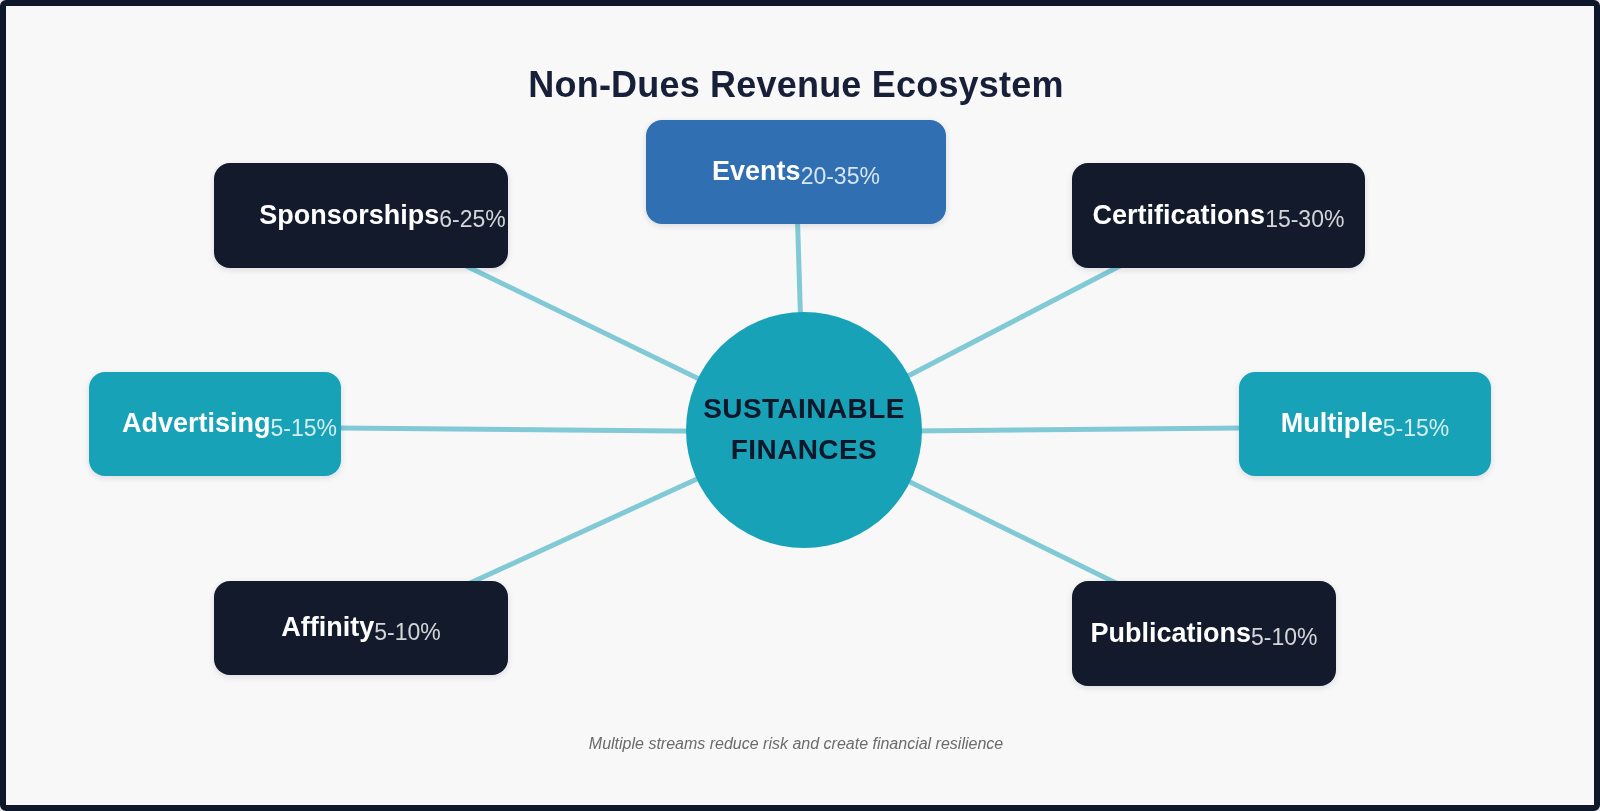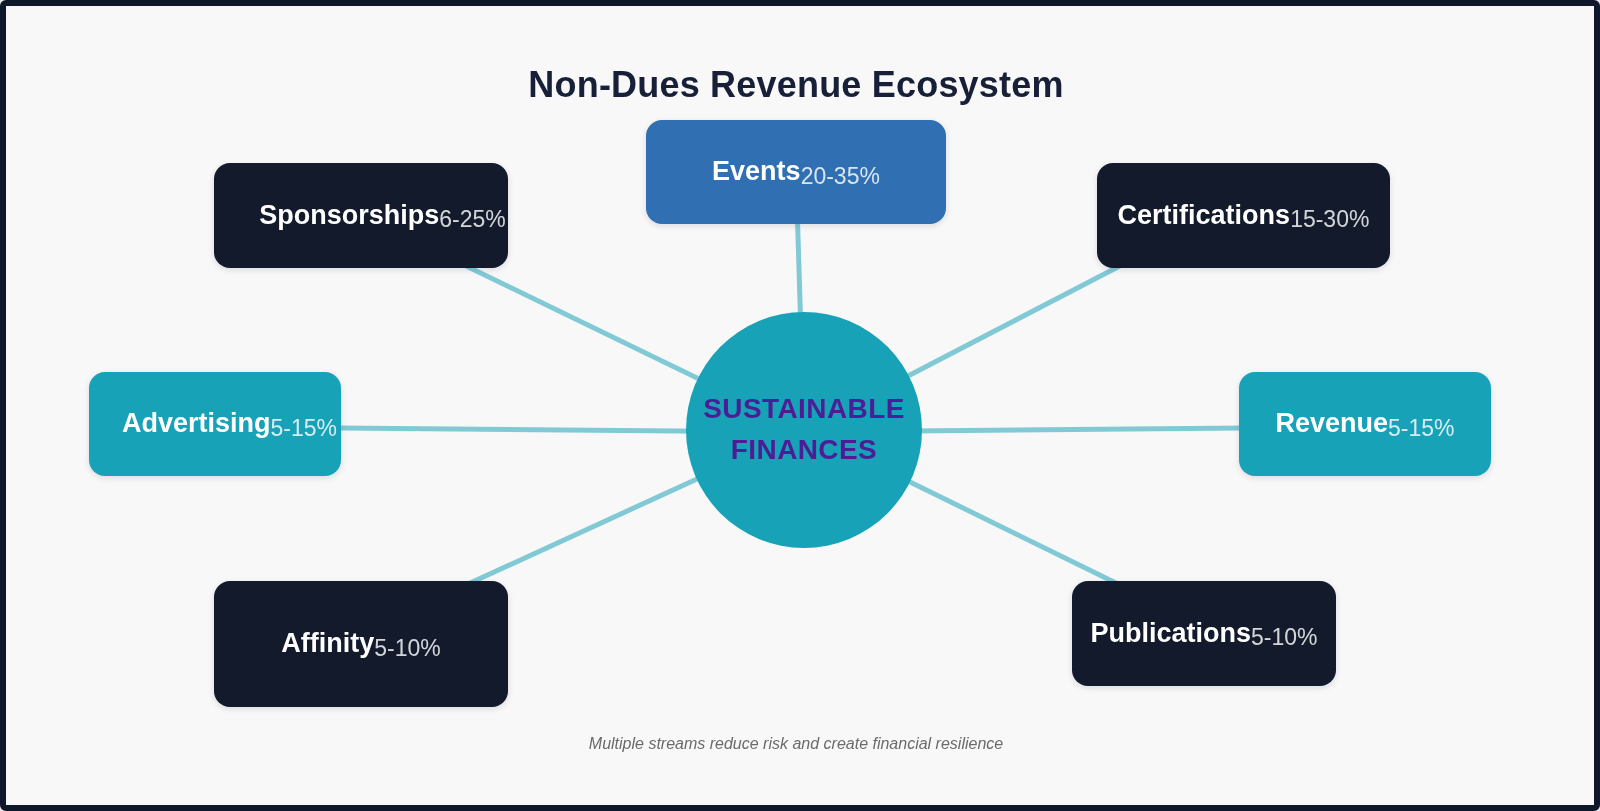--- a/index.html
+++ b/index.html
@@ -55,38 +55,38 @@
     font-size: 23px;
     font-weight: 400;
     color: rgba(255, 255, 255, 0.82);
   }
 
   .node-events         { left: 640px;  top: 114px; width: 300px; height: 104px; }
   .node-sponsorships   { left: 208px;  top: 157px; width: 294px; height: 105px; padding-left: 43px; }
   .node-certifications { left: 1066px; top: 157px; width: 293px; height: 105px; }
   .node-advertising    { left: 83px;   top: 366px; width: 252px; height: 104px; padding-left: 29px; }
   .node-digital        { left: 1233px; top: 366px; width: 252px; height: 104px; }
-  .node-affinity       { left: 208px;  top: 575px; width: 294px; height: 126px; }
+  .node-affinity       { left: 208px;  top: 575px; width: 294px; height: 94px; }
   .node-publications   { left: 1066px; top: 575px; width: 264px; height: 105px; }
 
   .hub {
     position: absolute;
     left: 680px;
     top: 306px;
     width: 236px;
     height: 236px;
     border-radius: 50%;
     z-index: 2;
     display: flex;
     align-items: center;
     justify-content: center;
     text-align: center;
   }
   .hub-label {
-    color: #4c1d95;
+    color: #0f172a;
     font-size: 28px;
     font-weight: 700;
     letter-spacing: 0.4px;
     line-height: 1.45;
     padding: 0 16px;
   }
 
   .caption {
     position: absolute;
     top: 729px;
@@ -118,32 +118,32 @@
   <div class="node node-events" style="background-color: rgb(47, 111, 178);">
     <div class="node-label">Events</div>
     <div class="node-value">20-35%</div>
   </div>
 
   <div class="node node-sponsorships" style="background-color: rgb(18, 26, 44);">
     <div class="node-label">Sponsorships</div>
     <div class="node-value">6-25%</div>
   </div>
 
-  <div class="node node-certifications" style="background-color: rgb(18, 26, 44); margin-left: 25px;">
+  <div class="node node-certifications" style="background-color: rgb(18, 26, 44);">
     <div class="node-label">Certifications</div>
     <div class="node-value">15-30%</div>
   </div>
 
   <div class="node node-advertising" style="background-color: rgb(24, 162, 184);">
     <div class="node-label">Advertising</div>
     <div class="node-value">5-15%</div>
   </div>
 
   <div class="node node-digital" style="background-color: rgb(24, 162, 184);">
-    <div class="node-label">Revenue</div>
+    <div class="node-label">Multiple</div>
     <div class="node-value">5-15%</div>
   </div>
 
   <div class="node node-affinity" style="background-color: rgb(18, 26, 44);">
     <div class="node-label">Affinity</div>
     <div class="node-value">5-10%</div>
   </div>
 
   <div class="node node-publications" style="background-color: rgb(18, 26, 44);">
     <div class="node-label">Publications</div>

